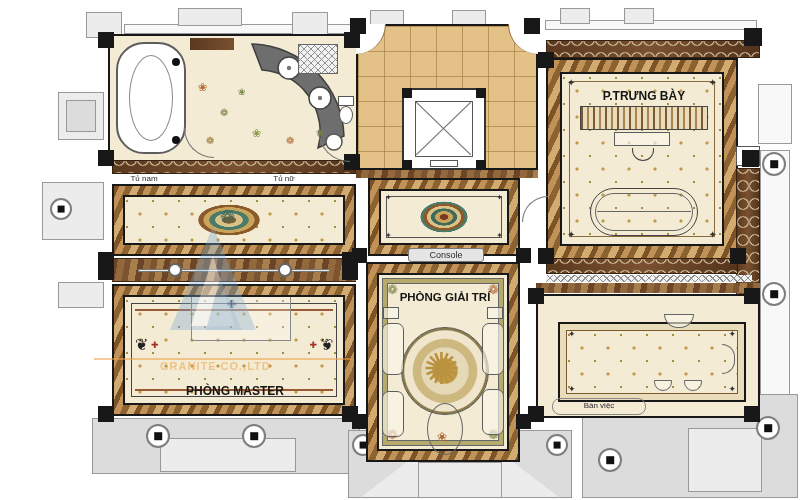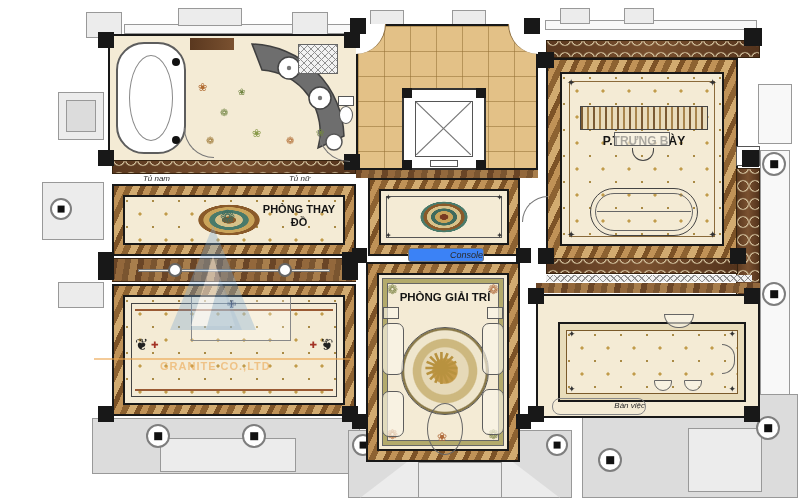--- a/index.html
+++ b/index.html
@@ -28,21 +28,21 @@
     background-size:12px 18px,12px 18px,100% 100%;border:1px solid #35220f;}
   .tile{background-color:var(--tile);
     background-image:linear-gradient(rgba(148,112,52,.55) 1px,rgba(0,0,0,0) 1px),
                      linear-gradient(90deg,rgba(148,112,52,.55) 1px,rgba(0,0,0,0) 1px);
     background-size:26px 25px;}
   .hatch{background-image:repeating-linear-gradient(45deg,#8f8f8f 0 1px,rgba(0,0,0,0) 1px 5px),
                           repeating-linear-gradient(-45deg,#8f8f8f 0 1px,rgba(0,0,0,0) 1px 5px);
          background-color:#f2f2f2;}
   .wallline{border:2px solid var(--wall);}
   .lbl{color:#141414;font-weight:bold;text-align:center;line-height:1.15;}
-  .slbl{color:#2a2a2a;text-align:right;font-style:italic;}
+  .slbl{color:#2a2a2a;text-align:center;}
   .furn{border:1.5px solid #5d5d5d;background:rgba(250,246,234,.65);}
   .arc{border:1.5px solid #777;border-radius:0 0 0 100%;border-top:none;border-right:none;background:none;}
   .g{line-height:1;}
 </style>
 </head>
 <body>
 
 <div id="canvas">
 
   <div class="gray" style="left:86px;top:12px;width:36px;height:26px;"></div>
@@ -147,21 +147,21 @@
   <div class="marbleband" style="left:356px;top:170px;width:182px;height:8px;"></div>
 
   <div class="scallop" style="left:546px;top:40px;width:214px;height:18px;"></div>
   <div class="marble wallline" style="left:546px;top:58px;width:192px;height:202px;">
     <div class="stars" style="left:12px;top:12px;width:164px;height:174px;border:2px solid var(--wall);">
       <div style="left:7px;top:7px;width:146px;height:156px;border:1px solid #8a6a3a;"></div>
       <span class="g" style="left:5px;top:4px;font-size:10px;color:#333;">✦</span>
       <span class="g" style="right:5px;top:4px;font-size:10px;color:#333;">✦</span>
       <span class="g" style="left:5px;bottom:4px;font-size:10px;color:#333;">✦</span>
       <span class="g" style="right:5px;bottom:4px;font-size:10px;color:#333;">✦</span>
-      <div class="lbl" style="left:12px;top:16px;width:140px;font-size:12px;margin-top:45px;">P.TRƯNG BÀY</div>
+      <div class="lbl" style="left:12px;top:16px;width:140px;font-size:12px;">P.TRƯNG BÀY</div>
       <div style="left:18px;top:32px;width:128px;height:24px;border:1.5px solid #444;
            background:repeating-linear-gradient(90deg,#7a5a33 0 2px,#e9dcbc 2px 6px,#a8854d 6px 8px,#e9dcbc 8px 12px);"></div>
       <div class="furn" style="left:52px;top:58px;width:56px;height:14px;"></div>
       <div style="left:70px;top:74px;width:22px;height:13px;border:1.5px solid #444;border-top:none;border-radius:0 0 20px 20px;"></div>
       <div style="left:28px;top:114px;width:108px;height:48px;border:1.5px solid #444;border-radius:24px;">
         <div style="left:4px;top:4px;width:98px;height:38px;border:1px solid #666;border-radius:19px;"></div>
         <div style="left:6px;top:22px;width:94px;height:0;border-top:1px solid #666;"></div>
       </div>
     </div>
   </div>
@@ -169,56 +169,56 @@
   <div style="left:736px;top:146px;width:24px;height:20px;background:#fff;border:1px solid #555;"></div>
 
   <div class="scallop" style="left:112px;top:160px;width:244px;height:14px;"></div>
   <div class="slbl" style="left:118px;top:174px;width:52px;font-size:8px;">Tủ nam</div>
   <div class="slbl" style="left:258px;top:174px;width:52px;font-size:8px;">Tủ nữ</div>
   <div class="marble wallline" style="left:112px;top:184px;width:244px;height:72px;">
     <div class="stars" style="left:9px;top:9px;width:222px;height:50px;border:2px solid var(--wall);">
       <div style="left:62px;top:2px;width:84px;height:42px;border-radius:50%;
            background:radial-gradient(closest-side,#8a5a2a 0 16%,#d8c28a 18% 32%,#4a7a6a 34% 46%,#caa45a 48% 60%,#8a5a2a 62% 72%,rgba(0,0,0,0) 74%);"></div>
       <span class="g" style="left:95px;top:11px;font-size:18px;color:#3f6b5d;">❁</span>
-      <div class="lbl" style="left:130px;top:6px;width:88px;font-size:11px;">PHÒNG THAY ĐỒ</div>
     </div>
   </div>
 
   <div class="marbleband" style="left:112px;top:258px;width:244px;height:24px;border-top:1px solid #3a2514;border-bottom:1px solid #3a2514;">
     <div style="left:26px;top:10px;width:192px;height:3px;background:#f0ede4;border:1px solid #777;"></div>
     <div style="left:56px;top:4px;width:14px;height:14px;background:#fff;border:2px solid #666;border-radius:50%;"></div>
     <div style="left:166px;top:4px;width:14px;height:14px;background:#fff;border:2px solid #666;border-radius:50%;"></div>
   </div>
 
   <div class="marble wallline" style="left:112px;top:284px;width:244px;height:132px;">
     <div class="stars" style="left:9px;top:9px;width:222px;height:110px;border:2px solid var(--wall);">
       <div style="left:6px;top:6px;width:206px;height:94px;border:1px solid #444;"></div>
       <div style="left:10px;top:12px;width:198px;height:0;border-top:2px solid #9a5a33;"></div>
       <div style="left:10px;top:92px;width:198px;height:0;border-top:2px solid #9a5a33;"></div>
       <div style="left:66px;top:0;width:100px;height:44px;border:1.5px solid #888;border-top:none;background:rgba(255,255,255,.25);"></div>
       <span class="g" style="left:10px;top:40px;font-size:16px;color:#222;">❦</span>
       <span class="g" style="right:10px;top:40px;font-size:16px;color:#222;transform:scaleX(-1);">❦</span>
       <span class="g" style="left:26px;top:44px;font-size:9px;color:#a33226;">✚</span>
       <span class="g" style="right:26px;top:44px;font-size:9px;color:#a33226;">✚</span>
       <span class="g" style="left:102px;top:2px;font-size:11px;color:#39405e;">✙</span>
+      <div class="lbl" style="left:10px;top:88px;width:200px;font-size:12px;">PHÒNG MASTER</div>
     </div>
   </div>
 
   <div class="marble wallline" style="left:368px;top:178px;width:152px;height:78px;">
     <div class="cream" style="left:9px;top:9px;width:130px;height:56px;border:2px solid var(--wall);">
       <div style="left:5px;top:5px;width:116px;height:42px;border:1px solid #555;"></div>
       <span class="g" style="left:4px;top:3px;font-size:8px;color:#333;">✦</span>
       <span class="g" style="right:4px;top:3px;font-size:8px;color:#333;">✦</span>
       <span class="g" style="left:4px;bottom:3px;font-size:8px;color:#333;">✦</span>
       <span class="g" style="right:4px;bottom:3px;font-size:8px;color:#333;">✦</span>
       <div style="left:34px;top:7px;width:58px;height:38px;border-radius:50%;
            background:radial-gradient(closest-side,#7a3b22 0 14%,#caa45a 16% 30%,#3f6b5d 32% 44%,#d8c28a 46% 58%,#8a5a2a 60% 70%,#4a7a6a 72% 80%,rgba(0,0,0,0) 82%);"></div>
     </div>
   </div>
-  <div style="left:408px;top:248px;width:76px;height:14px;background:#3b82f6;border:1px solid #777;border-radius:3px;z-index:5;">
+  <div style="left:408px;top:248px;width:76px;height:14px;background:#e5e5e5;border:1px solid #777;border-radius:3px;z-index:5;">
     <div class="slbl" style="left:0;top:1px;width:74px;font-size:9px;">Console</div>
   </div>
 
   <div class="marble wallline" style="left:366px;top:262px;width:154px;height:200px;">
     <div class="cream" style="left:9px;top:9px;width:132px;height:178px;border:2px solid var(--wall);">
       <div style="left:4px;top:4px;width:120px;height:166px;border:4px solid #b3aa6b;box-shadow:inset 0 0 0 1px #666, 0 0 0 1px #666;"></div>
       <span class="g" style="left:8px;top:8px;font-size:13px;color:#7c8444;">❁</span>
       <span class="g" style="right:8px;top:8px;font-size:13px;color:#b06a3a;">❁</span>
       <span class="g" style="left:8px;bottom:8px;font-size:13px;color:#b06a3a;">❁</span>
       <span class="g" style="right:8px;bottom:8px;font-size:13px;color:#7c8444;">❁</span>

